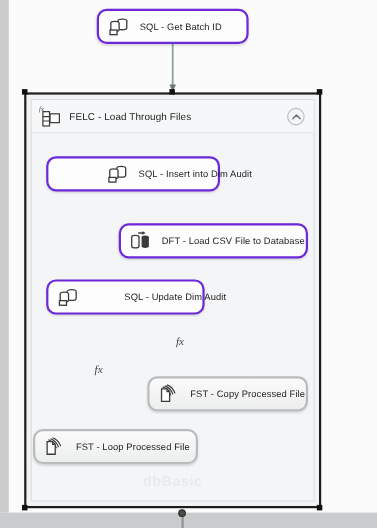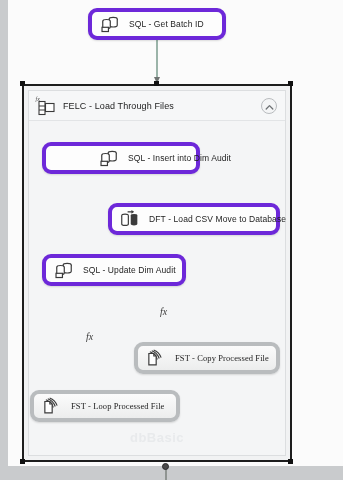--- a/index.html
+++ b/index.html
@@ -100,31 +100,30 @@
     white-space: nowrap;
     letter-spacing: .5px;
     user-select: none;
   }
 
   
   .task {
     position: absolute;
     height: 32px;
     background: #fdfdfd;
-    border: 4px solid #6d28d9;
+    border: 2px solid #6d28d9;
     border-radius: 9px;
     display: flex;
     align-items: center;
     box-shadow: 0 1px 2px rgba(0,0,0,.13);
     cursor: pointer;
   }
   .task.shaded {
     background: linear-gradient(#fbfbfb, #eceded);
     border-color: #b9bcbe;
-    font-family: Liberation Serif, serif;
   }
   .task-icon {
     width: 26px; height: 26px;
     margin-left: 5px;
     flex: 0 0 auto;
     display: flex; align-items: center; justify-content: center;
   }
   .task-label {
     font-size: 8.5px;
     color: #1d1d1d;
@@ -262,24 +261,24 @@
     <span class="task-icon">
       <svg width="22" height="22" viewBox="0 0 24 24">
         <ellipse cx="6.6" cy="8.2" rx="3.6" ry="1.6" fill="#fff" stroke="#3b3b3b" stroke-width="1.3"></ellipse>
         <path d="M3,8.2 L3,17.4 C3,18.3 4.6,19 6.6,19 C8.6,19 10.2,18.3 10.2,17.4 L10.2,8.2" fill="#fff" stroke="#3b3b3b" stroke-width="1.3"></path>
         <ellipse cx="16.4" cy="8.2" rx="3.6" ry="1.6" fill="#3b3b3b"></ellipse>
         <path d="M12.8,8.2 L12.8,17.4 C12.8,18.3 14.4,19 16.4,19 C18.4,19 20,18.3 20,17.4 L20,8.2 Z" fill="#3b3b3b"></path>
         <path d="M9.4,4.2 L15.6,4.2" stroke="#3b3b3b" stroke-width="1.4" fill="none"></path>
         <path d="M13.6,2.2 L16.4,4.2 L13.6,6.2 Z" fill="#3b3b3b"></path>
       </svg>
     </span>
-    <span class="task-label">DFT - Load CSV Move to Database</span>
-  </div>
-
-  <div class="task" style="left:42px; top:254px; width:144px;">
+    <span class="task-label">DFT - Load CSV File to Database</span>
+  </div>
+
+  <div class="task" style="left:42px; top:254px; width:144px;gap:32px;">
     <span class="task-icon">
       <svg width="22" height="22" viewBox="0 0 24 24">
         <ellipse cx="15.5" cy="6.6" rx="4.4" ry="1.9" fill="#fff" stroke="#3b3b3b" stroke-width="1.3"></ellipse>
         <path d="M11.1,6.6 L11.1,13.4 C11.1,14.5 13.1,15.3 15.5,15.3 C17.9,15.3 19.9,14.5 19.9,13.4 L19.9,6.6" fill="#fff" stroke="#3b3b3b" stroke-width="1.3"></path>
         <ellipse cx="8.2" cy="8.9" rx="4.1" ry="1.8" fill="#fff" stroke="#3b3b3b" stroke-width="1.3"></ellipse>
         <path d="M4.1,8.9 L4.1,15.2 C4.1,16.2 5.9,17 8.2,17 C10.5,17 12.3,16.2 12.3,15.2 L12.3,8.9" fill="#fff" stroke="#3b3b3b" stroke-width="1.3"></path>
         <rect x="3.3" y="15.6" width="7" height="4.6" fill="#fff" stroke="#3b3b3b" stroke-width="1.3"></rect>
       </svg>
     </span>
     <span class="task-label">SQL - Update Dim Audit</span>

